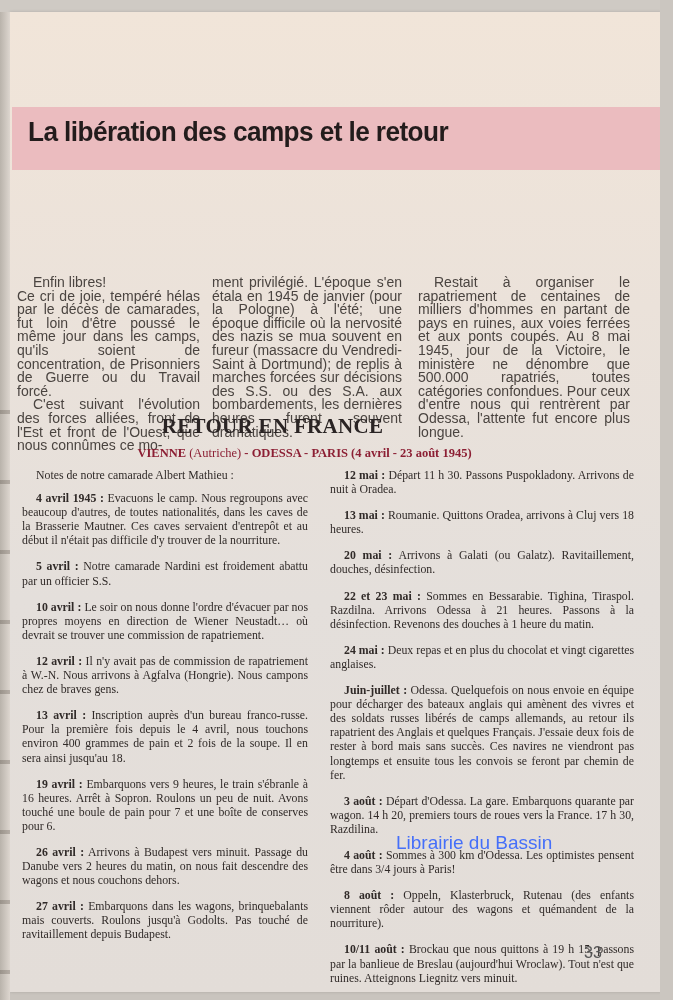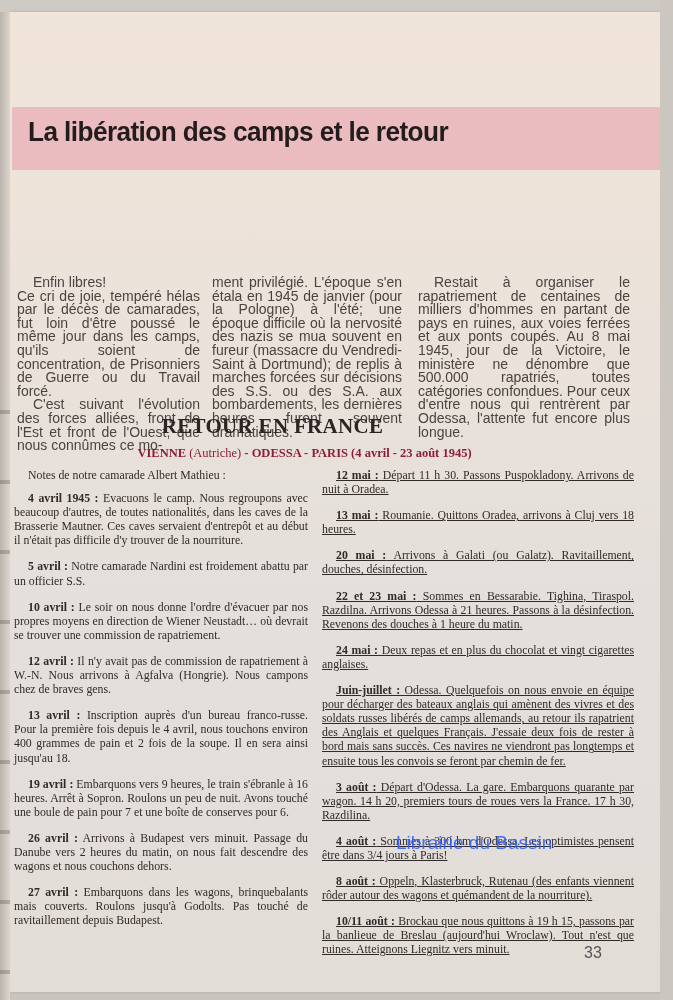--- a/index.html
+++ b/index.html
@@ -47,25 +47,25 @@
     position: absolute; left: 0; width: 609px; top: 446px; text-align: center;
     font-family: "Liberation Serif", serif; font-weight: bold; font-size: 12.5px;
     color: #8c1f34;
   }
   .section-sub .paren { font-weight: normal; }
   .notes {
     position: absolute; top: 468px;
     font-family: "Liberation Serif", serif; font-size: 11.8px; line-height: 14.1px;
     color: #302a28; text-align: justify;
   }
-  .notes p { margin: 0 0 12px 0; text-indent: 14px; }
+  .notes p { margin: 0 0 12px 8px; text-indent: 14px; }
   .notes p.lead { margin-bottom: 9px; text-indent: 14px; }
   .notes .date { font-weight: bold; }
   .ncol1 { left: 14px; width: 294px; }
-  .ncol2 { left: 322px; width: 312px; text-decoration: underline; }
+  .ncol2 { left: 322px; width: 312px; }
   .watermark {
     position: absolute; left: 396px; top: 832px;
     font-family: "Liberation Sans", sans-serif; font-size: 19px; color: #2a5cff;
     opacity: 0.85;
   }
   .page-number {
     position: absolute; left: 584px; top: 944px;
     font-family: "Liberation Sans", sans-serif; font-size: 16px; color: #555;
   }
   .scribble { position: absolute; left: 0; top: 380px; width: 10px; height: 600px;

